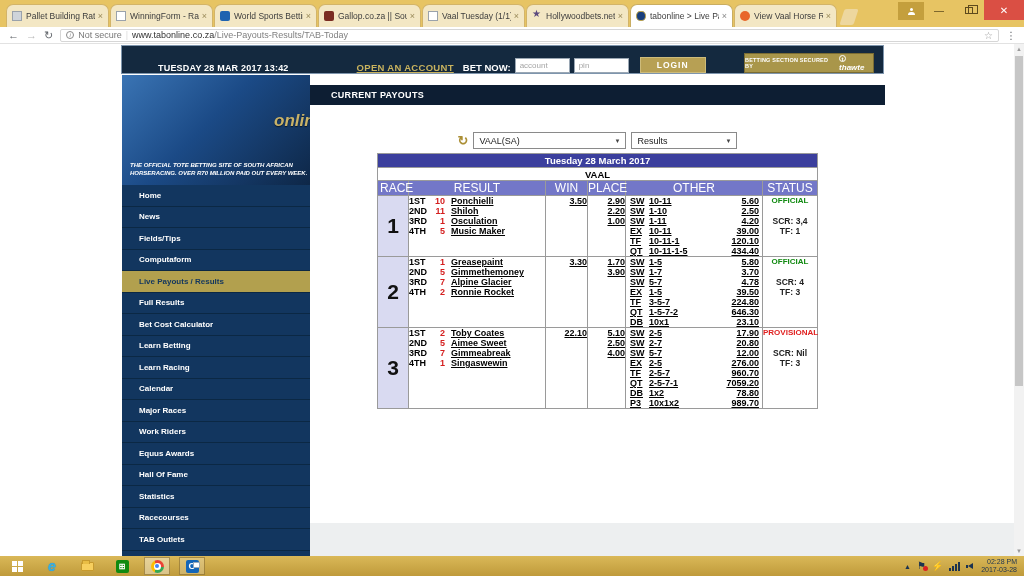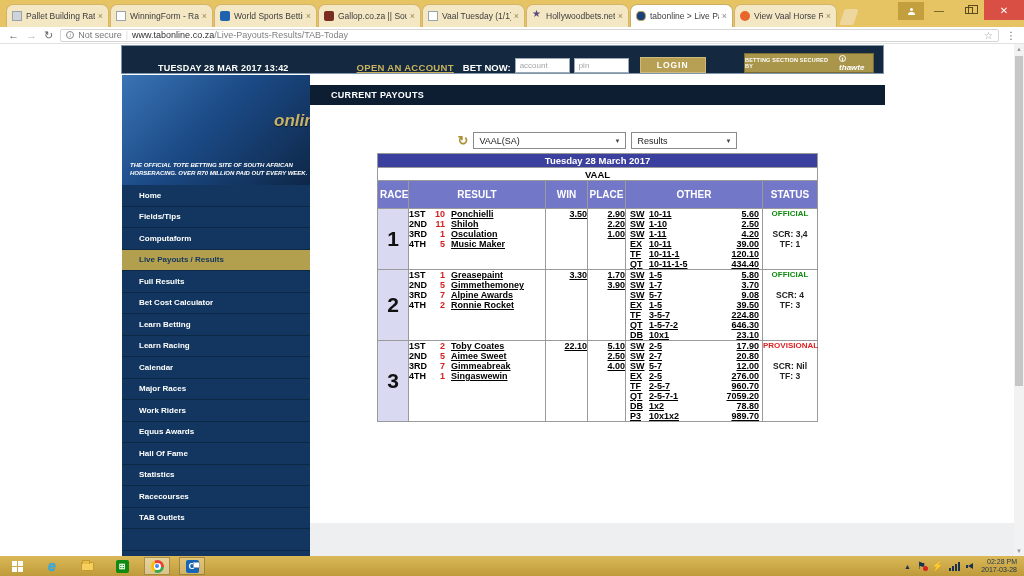--- a/index.html
+++ b/index.html
@@ -97,21 +97,21 @@
   .fakeselect{height:17px;border:1px solid #8a8a8a;background:#fff;font-size:9px;color:#222;display:flex;
               align-items:center;padding:0 5px;position:relative;}
   .fakeselect .caret{margin-left:auto;font-size:6px;color:#444;}
   .sel-track{width:153px;}
   .sel-view{width:106px;}
 
   table.payouts{width:440px;margin:4px auto 0;border-collapse:collapse;table-layout:fixed;font-size:9px;}
   table.payouts td,table.payouts th{border:1px solid #9a9a9a;padding:0;}
   .t-date{background:#3b3f9d;color:#fff;font-weight:bold;font-size:9.5px;height:14px;text-align:center;}
   .t-venue{background:#fff;color:#000;font-weight:bold;font-size:9.5px;height:13px;text-align:center;}
-  .t-cols th{background:#7377c8;color:#fff;font-weight:bold;font-size:10px;height:28px;}
+  .t-cols th{background:#7377c8;color:#fff;font-weight:normal;font-size:12px;height:14px;}
   .t-cols .c-race{text-align:left;padding-left:2px;}
   .t-cols .c-status{text-align:center;}
   .race-num{background:#d9daf1;text-align:center;vertical-align:middle;font-size:21px;font-weight:bold;color:#111;}
   td.vt{vertical-align:top;}
   .ln{line-height:10px;height:10px;font-weight:bold;color:#000;white-space:nowrap;text-decoration:underline;}
   .res-cell{padding:2px 0 2px 3px;}
   .res-pos{display:inline-block;width:22px;}
   .res-no{display:inline-block;width:14px;text-align:right;color:#d41f1f;}
   .res-name{margin-left:6px;}
   .win-cell,.place-cell{padding:2px 3px 2px 0;text-align:right;}
@@ -255,20 +255,23 @@
         <div class="tagline">
           <div>THE OFFICIAL TOTE BETTING SITE OF  SOUTH AFRICAN</div>
           <div>HORSERACING. OVER R70 MILLION PAID OUT EVERY WEEK.</div>
         </div>
       </div>
       <div id="sidebar-menu">
           <div class="side-item">
             <span>Home</span>
           </div>
           <div class="side-item">
+            <span>News</span>
+          </div>
+          <div class="side-item">
             <span>Fields/Tips</span>
           </div>
           <div class="side-item">
             <span>Computaform</span>
           </div>
           <div class="side-item active">
             <span>Live Payouts / Results</span>
           </div>
           <div class="side-item">
             <span>Full Results</span>
@@ -404,21 +407,21 @@
                 <div class="status-lab official" style="color: rgb(17, 138, 17);">OFFICIAL</div>
                 <div class="status-scr">SCR: 3,4</div>
                 <div class="status-tf">TF: 1</div>
               </td>
             </tr>
             <tr class="race-row">
               <td class="race-num">2</td>
               <td class="vt res-cell">
                 <div class="ln"><span class="res-pos">1ST</span><span class="res-no">1</span><span class="res-name">Greasepaint</span></div>
                 <div class="ln"><span class="res-pos">2ND</span><span class="res-no">5</span><span class="res-name">Gimmethemoney</span></div>
-                <div class="ln"><span class="res-pos">3RD</span><span class="res-no">7</span><span class="res-name">Alpine Awards</span></div>
+                <div class="ln"><span class="res-pos">3RD</span><span class="res-no">7</span><span class="res-name">Alpine Glacier</span></div>
                 <div class="ln"><span class="res-pos">4TH</span><span class="res-no">2</span><span class="res-name">Ronnie Rocket</span></div>
               </td>
               <td class="vt win-cell">
                 <div class="ln">3.30</div>
               </td>
               <td class="vt place-cell">
                 <div class="ln">1.70</div>
                 <div class="ln">3.90</div>
               </td>
               <td class="vt oth-cell">
@@ -428,21 +431,21 @@
                   <span class="oth-amt">5.80</span>
                 </div>
                 <div class="ln oth-ln">
                   <span class="oth-type">SW</span>
                   <span class="oth-combo">1-7</span>
                   <span class="oth-amt">3.70</span>
                 </div>
                 <div class="ln oth-ln">
                   <span class="oth-type">SW</span>
                   <span class="oth-combo">5-7</span>
-                  <span class="oth-amt">9.08</span>
+                  <span class="oth-amt">4.78</span>
                 </div>
                 <div class="ln oth-ln">
                   <span class="oth-type">EX</span>
                   <span class="oth-combo">1-5</span>
                   <span class="oth-amt">39.50</span>
                 </div>
                 <div class="ln oth-ln">
                   <span class="oth-type">TF</span>
                   <span class="oth-combo">3-5-7</span>
                   <span class="oth-amt">224.80</span>

